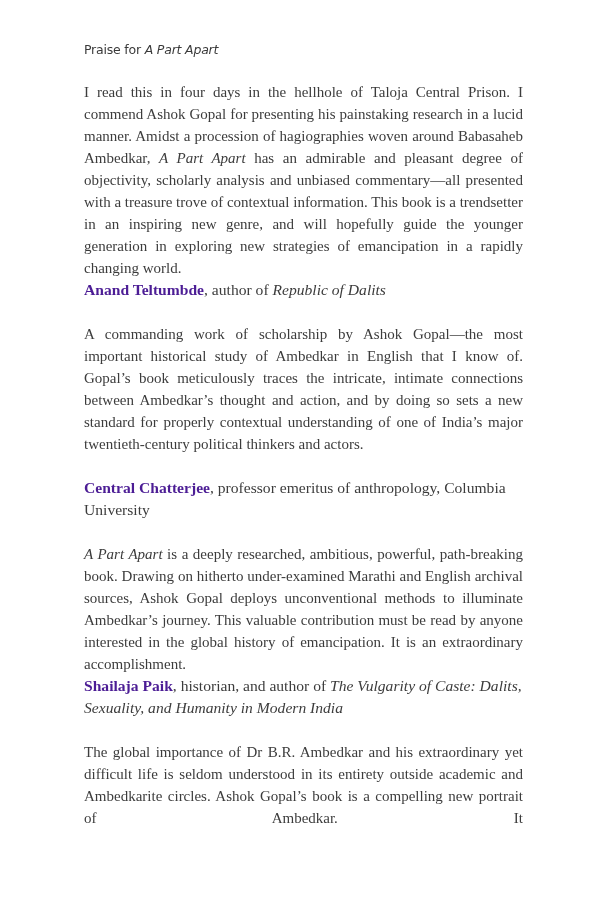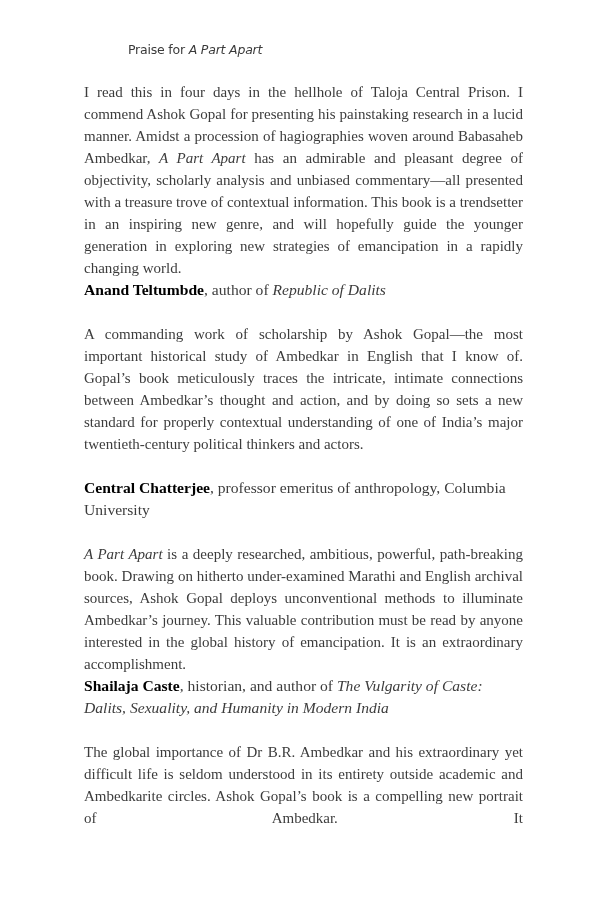--- a/index.html
+++ b/index.html
@@ -1,34 +1,34 @@
 <!DOCTYPE html>
 <html><head>
   <meta charset="utf-8">
   <style>
     html, body { margin: 0; padding: 0; background: #ffffff; }
     body { width: 600px; height: 900px; overflow: hidden; position: relative; }
     .page { position: absolute; left: 84px; top: 40px; width: 439px; }
     .header {
       font-family: "DejaVu Sans", sans-serif;
       font-size: 12.5px; color: #3a3a3a; line-height: 20px;
-      margin-bottom: 21px; letter-spacing: -0.2px; margin-left: 44px;
+      margin-bottom: 21px; letter-spacing: -0.2px;
     }
     .header em { font-style: italic; }
     .blurb { margin-bottom: 22px; }
     .quote {
       font-family: "Liberation Serif", serif;
       font-size: 15px; line-height: 22px; color: #3c3c3c;
       text-align: justify; text-align-last: left; margin: 0;
     }
     .attrib {
       font-family: "Liberation Serif", serif;
       font-size: 15.6px; line-height: 22px; color: #3c3c3c; margin: 0;
     }
-    .attrib b { color: #000000; font-weight: bold; text-align: center; }
+    .attrib b { color: #4c1d95; font-weight: bold; text-align: center; }
     .attrib i, .quote i { font-style: italic; }
     .blurb.last { margin-bottom: 0; }
   </style>
 </head>
 <body>
 
 <div class="page">
   <div class="header"><span>Praise for </span><em>A Part Apart</em></div>
 
   <div class="blurb">
@@ -39,19 +39,19 @@
   <div class="blurb">
     <p class="quote">A commanding work of scholarship by Ashok Gopal—the most important historical study of Ambedkar in English that I know of. Gopal’s book meticulously traces the intricate, intimate connections between Ambedkar’s thought and action, and by doing so sets a new standard for properly contextual understanding of one of India’s major twentieth-century political thinkers and actors.</p>
   </div>
 
   <div class="blurb">
     <p class="attrib"><b>Central Chatterjee</b><span>, professor emeritus of anthropology, Columbia University</span></p>
   </div>
 
   <div class="blurb">
     <p class="quote"><i>A Part Apart</i><span> is a deeply researched, ambitious, powerful, path-breaking book. Drawing on hitherto under-examined Marathi and English archival sources, Ashok Gopal deploys unconventional methods to illuminate Ambedkar’s journey. This valuable contribution must be read by anyone interested in the global history of emancipation. It is an extraordinary accomplishment.</span></p>
-    <p class="attrib"><b>Shailaja Caste</b><span>, historian, and author of </span><i>The Vulgarity of Caste: Dalits, Sexuality, and Humanity in Modern India</i></p>
+    <p class="attrib"><b>Shailaja Paik</b><span>, historian, and author of </span><i>The Vulgarity of Caste: Dalits, Sexuality, and Humanity in Modern India</i></p>
   </div>
 
   <div class="blurb last">
     <p class="quote" style="text-align-last: justify;">The global importance of Dr B.R. Ambedkar and his extraordinary yet difficult life is seldom understood in its entirety outside academic and Ambedkarite circles. Ashok Gopal’s book is a compelling new portrait of Ambedkar. It</p>
   </div>
 </div>
 
 </body></html>

